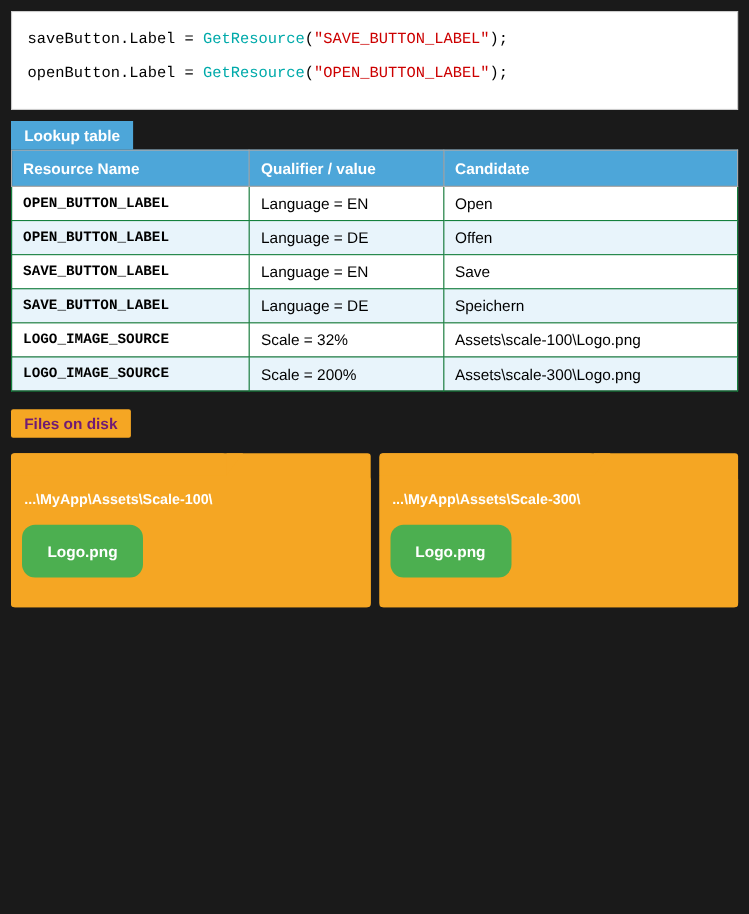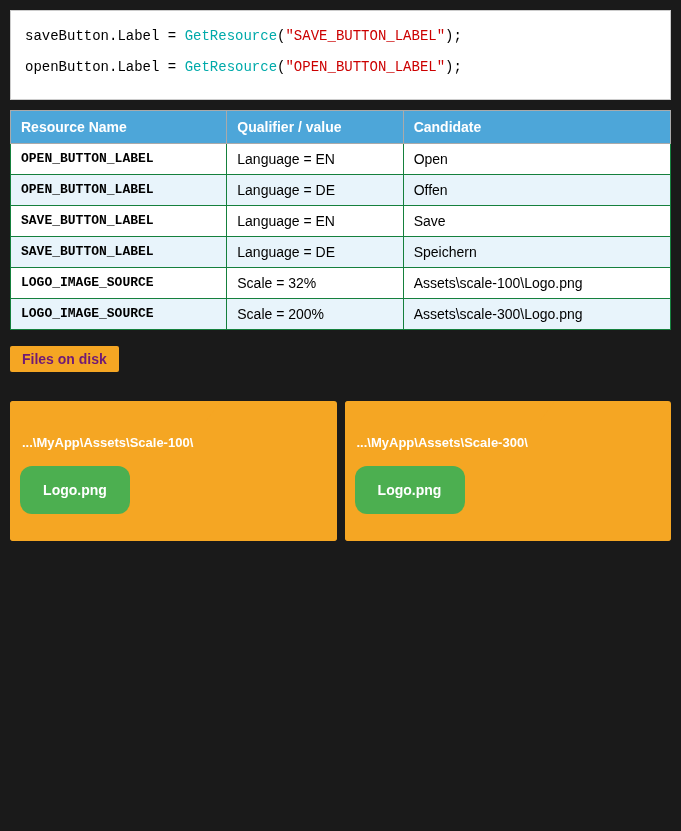--- a/index.html
+++ b/index.html
@@ -88,21 +88,21 @@
       color: #701a75;
       font-size: 14px;
       font-weight: bold;
       padding: 5px 12px;
       margin-bottom: 10px;
       border-radius: 2px;
     }
     .folders-row {
       display: flex;
       gap: 8px;
-      margin-top: 19px;
+      margin-top: 4px;
     }
     .folder-container {
       flex: 1;
       position: relative;
     }
     
     .folder-shape {
       background: #f5a623;
       border-radius: 3px;
       padding: 0;
@@ -160,20 +160,21 @@
     <span class="code-line">
       <span class="code-black">saveButton.Label = </span><span class="code-cyan">GetResource</span><span class="code-black">(</span><span class="code-red">"SAVE_BUTTON_LABEL"</span><span class="code-black">);</span>
     </span>
     <span class="code-line">
       <span class="code-black">openButton.Label = </span><span class="code-cyan">GetResource</span><span class="code-black">(</span><span class="code-red">"OPEN_BUTTON_LABEL"</span><span class="code-black">);</span>
     </span>
   </div>
 </div>
 
 <div class="lookup-section">
+  <div class="lookup-label">Lookup table</div>
   <table class="lookup-table">
     <thead>
       <tr>
         <th>Resource Name</th>
         <th>Qualifier / value</th>
         <th>Candidate</th>
       </tr>
     </thead>
     <tbody id="table-body">
     <tr>

